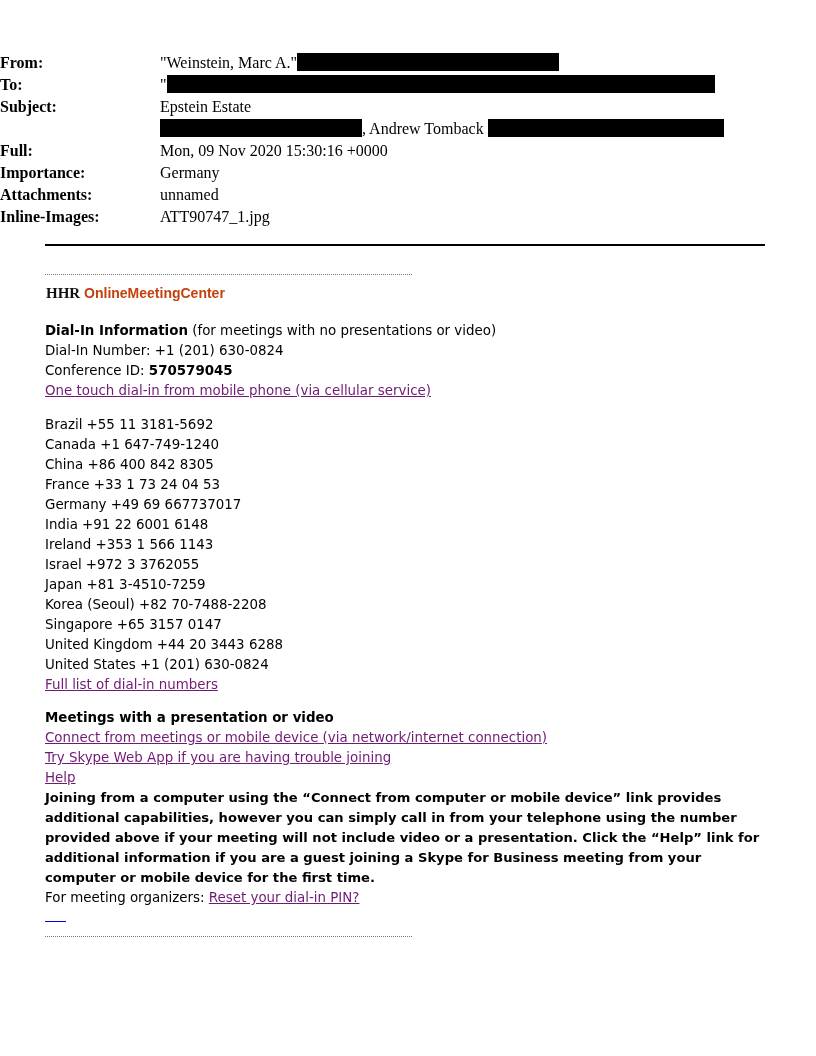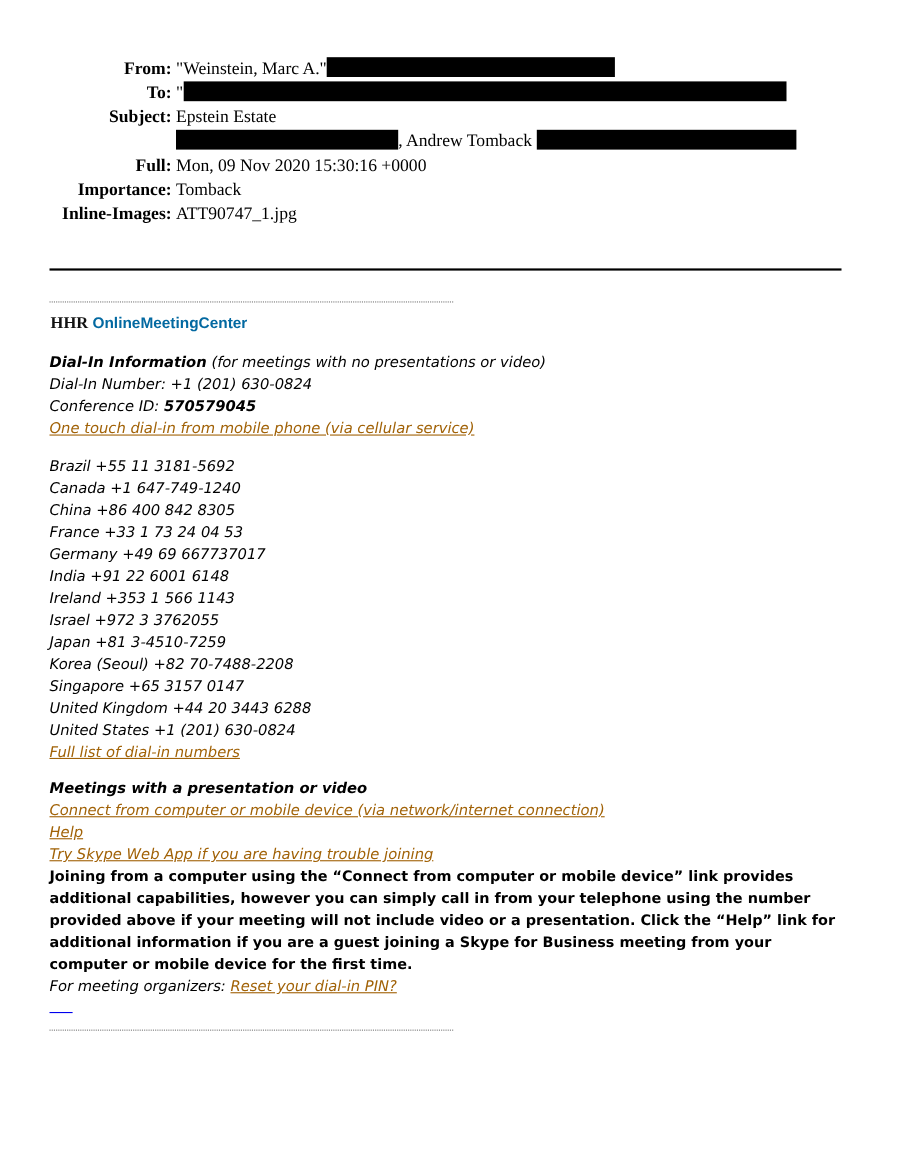--- a/index.html
+++ b/index.html
@@ -1,30 +1,30 @@
 <!DOCTYPE html>
 <html><head>
 <meta charset="utf-8">
 <style>
   html, body { margin: 0; padding: 0; background: #ffffff; }
   body { width: 816px; height: 1056px; position: relative; overflow: hidden; }
   .hdr { position: absolute; left: 0; top: 52px; width: 816px; font-family: "Liberation Serif", serif; font-size: 16px; color: #000; }
   .hrow { display: flex; height: 22px; line-height: 22px; }
-  .hlabel { width: 160px; text-align: right; font-weight: bold; padding-right: 4px; box-sizing: border-box; }
+  .hlabel { width: 160px; text-align: left; font-weight: bold; padding-right: 4px; box-sizing: border-box; }
   .hval { white-space: nowrap; }
   .redact { display: inline-block; background: #000; height: 18px; vertical-align: -3px; }
   .rule { position: absolute; left: 45px; top: 244px; width: 720px; height: 2px; background: #000; }
   .dotted { position: absolute; left: 45px; width: 367px; border-top: 1px dotted #777; height: 0; }
   .logo { position: absolute; left: 46px; top: 284px; font-family: "Liberation Sans", sans-serif; font-weight: bold; font-size: 14px; line-height: 18px; white-space: nowrap; }
   .logo .hhr { font-family: "Liberation Serif", serif; color: #111; letter-spacing: 0px; font-weight: bold; font-size: 15px; margin-top: 26px; }
-  .logo .omc { color: #0369a1; }
+  .logo .omc { color: #c2410c; }
   .body { position: absolute; left: 45px; top: 321px; width: 720px; font-family: "DejaVu Sans", sans-serif; font-size: 13.4px; line-height: 20px; color: #000; }
-  .body .ln { white-space: nowrap; height: 20px; font-style: italic; }
+  .body .ln { white-space: nowrap; height: 20px; }
   .body b { font-weight: bold; }
-  .body a { color: #a16207; text-decoration: underline; }
+  .body a { color: #701a75; text-decoration: underline; }
   .gap { height: 14px; }
   .gap2 { height: 13px; }
   .para { white-space: normal; font-weight: bold; }
   .shortline { display: inline-block; width: 21px; height: 0; border-top: 1px solid #0000ee; margin-top: 5px; }
 </style>
 </head>
 <body>
 
 <div class="hdr">
   <div class="hrow">
@@ -42,21 +42,25 @@
   <div class="hrow">
     <div class="hlabel"></div>
     <div class="hval"><span class="redact" style="width:202px;"></span><span>, Andrew Tomback </span><span class="redact" style="width:236px;"></span></div>
   </div>
   <div class="hrow">
     <div class="hlabel">Full:</div>
     <div class="hval">Mon, 09 Nov 2020 15:30:16 +0000</div>
   </div>
   <div class="hrow">
     <div class="hlabel">Importance:</div>
-    <div class="hval">Tomback</div>
+    <div class="hval">Germany</div>
+  </div>
+  <div class="hrow">
+    <div class="hlabel">Attachments:</div>
+    <div class="hval">unnamed</div>
   </div>
   <div class="hrow">
     <div class="hlabel">Inline-Images:</div>
     <div class="hval">ATT90747_1.jpg</div>
   </div>
 </div>
 
 <div class="rule"></div>
 
 <div class="dotted" style="top:274px;"></div>
@@ -81,21 +85,21 @@
   <div class="ln">Ireland +353 1 566 1143</div>
   <div class="ln">Israel +972 3 3762055</div>
   <div class="ln">Japan +81 3-4510-7259</div>
   <div class="ln">Korea (Seoul) +82 70-7488-2208</div>
   <div class="ln">Singapore +65 3157 0147</div>
   <div class="ln">United Kingdom +44 20 3443 6288</div>
   <div class="ln">United States +1 (201) 630-0824</div>
   <div class="ln"><a href="#">Full list of dial-in numbers</a></div>
   <div class="gap2"></div>
   <div class="ln"><b>Meetings with a presentation or video</b></div>
-  <div class="ln"><a href="#">Connect from computer or mobile device (via network/internet connection)</a></div>
+  <div class="ln"><a href="#">Connect from meetings or mobile device (via network/internet connection)</a></div>
+  <div class="ln"><a href="#">Try Skype Web App if you are having trouble joining</a></div>
   <div class="ln"><a href="#">Help</a></div>
-  <div class="ln"><a href="#">Try Skype Web App if you are having trouble joining</a></div>
   <div class="para" style="font-size:13.1px;">Joining from a computer using the “Connect from computer or mobile device” link provides additional capabilities, however you can simply call in from your telephone using the number provided above if your meeting will not include video or a presentation. Click the “Help” link for additional information if you are a guest joining a Skype for Business meeting from your computer or mobile device for the first time.</div>
   <div class="ln"><span>For meeting organizers: </span><a href="#">Reset your dial-in PIN?</a></div>
   <div class="ln"><span class="shortline"></span></div>
 </div>
 
 <div class="dotted" style="top:936px;"></div>
 
 </body></html>

